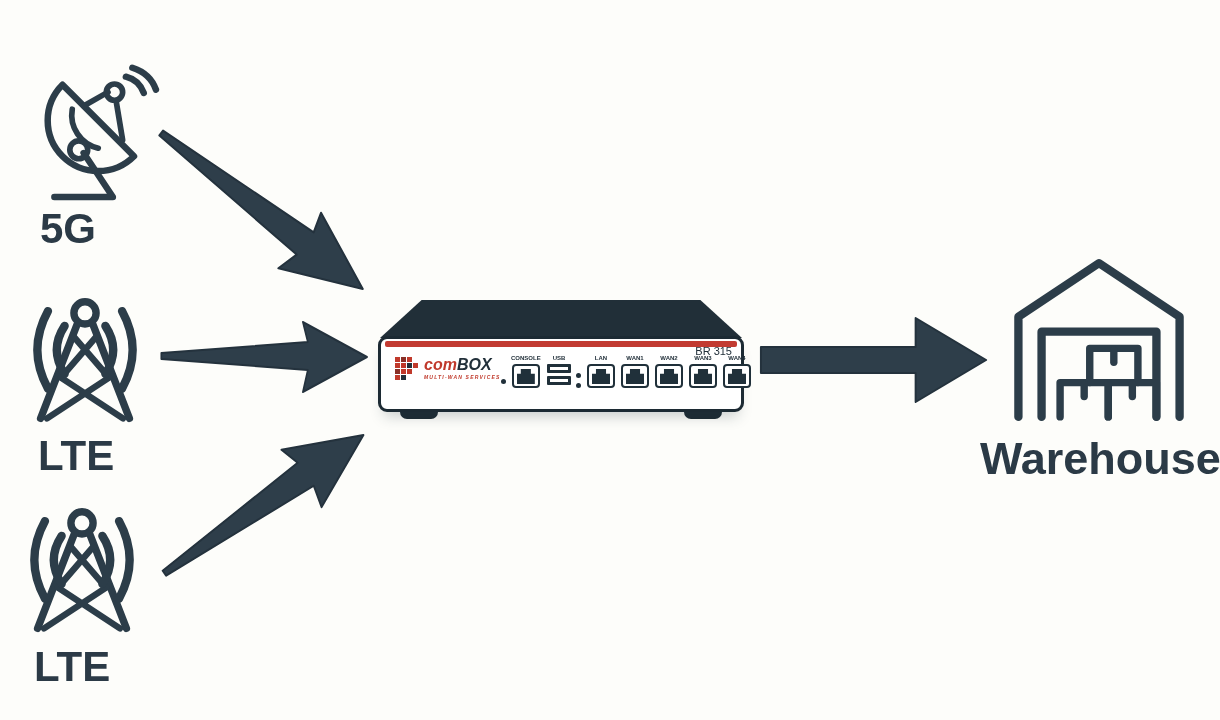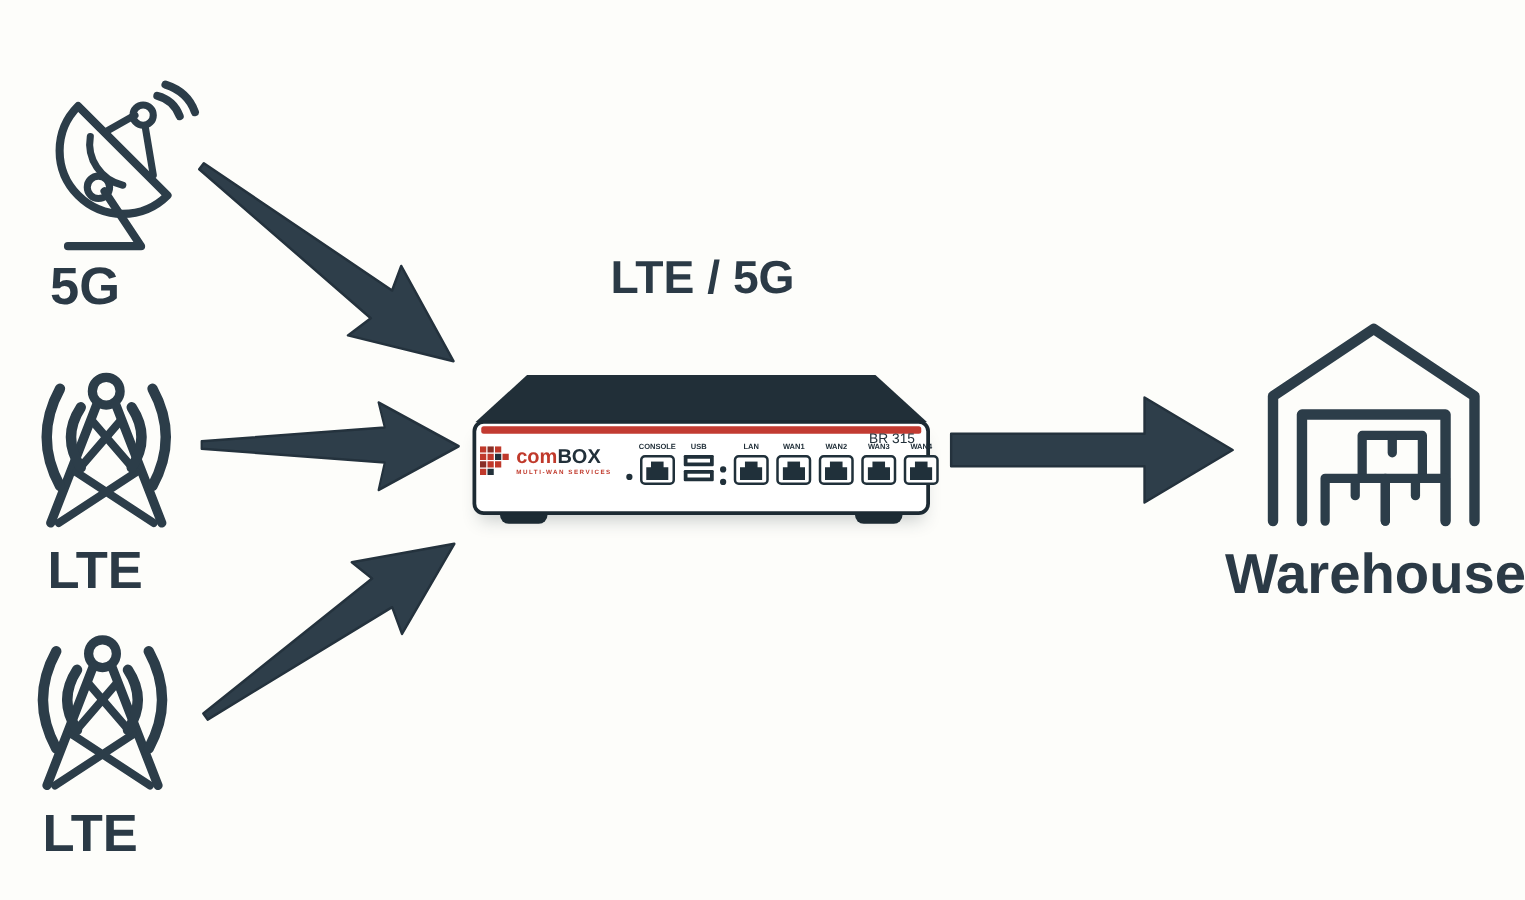--- a/index.html
+++ b/index.html
@@ -37,21 +37,21 @@
     position:absolute;top:106px;width:38px;height:13px;background:#1c2a33;
     border-radius:0 0 7px 7px;
   }
   .router-body{
     position:absolute;left:0;top:36px;width:366px;height:76px;background:#ffffff;
     border:3px solid #1c2a33;border-radius:9px;box-sizing:border-box;
     box-shadow:0 10px 14px -6px rgba(40,55,65,.25);
   }
   .stripe{position:absolute;left:4px;right:4px;top:2px;height:6px;background:#c23b32;border-radius:2px;}
   .model{position:absolute;right:9px;top:6px;font-size:11px;font-weight:normal;color:#22303a;}
-  .logo-group{position:absolute;left:3px;top:18px;display:flex;align-items:center;gap:5px;}
+  .logo-group{position:absolute;left:14px;top:18px;display:flex;gap:5px;font-style:italic;}
   .logo-text .line1{font-size:16px;font-weight:bold;line-height:15px;}
   .logo-com{color:#c0392b;}
   .logo-box{color:#22303a;}
   .logo-tag{font-size:5px;font-weight:bold;color:#c0392b;letter-spacing:1.2px;margin-top:2px;white-space:nowrap;}
   .pgroup{position:absolute;top:16px;display:flex;flex-direction:column;align-items:center;}
   .plabel{font-size:6px;font-weight:bold;color:#22303a;margin-bottom:3px;white-space:nowrap;}
   .rj{
     width:28px;height:24px;border:2px solid #20303a;border-radius:4px;background:#fff;
     box-sizing:border-box;position:relative;
   }
@@ -118,21 +118,20 @@
   <polygon points="4,51 182,40 176,20 254,55 176,90 182,68 4,57"></polygon>
 </svg>
 <svg class="arrow" style="left:139px;top:449px;transform:rotate(-35deg);" width="252" height="110" viewBox="0 0 260 110" preserveAspectRatio="none">
   <polygon points="4,51 182,40 176,20 254,55 176,90 182,68 4,57"></polygon>
 </svg>
 <svg class="arrow" style="left:757px;top:305px;" width="235" height="110" viewBox="0 0 240 110" preserveAspectRatio="none">
   <polygon points="4,42 162,42 162,13 234,55 162,97 162,68 4,68"></polygon>
 </svg>
 
 <div class="abs title" style="left:402px;top:198px;">
-  <div>LTE / 5G</div>
 </div>
 
 <div class="abs router">
   <div class="router-lid"></div>
   <div class="router-foot" style="left:22px;"></div>
   <div class="router-foot" style="right:22px;"></div>
   <div class="router-body">
     <div class="stripe"></div>
     <div class="model">BR 315</div>
 

